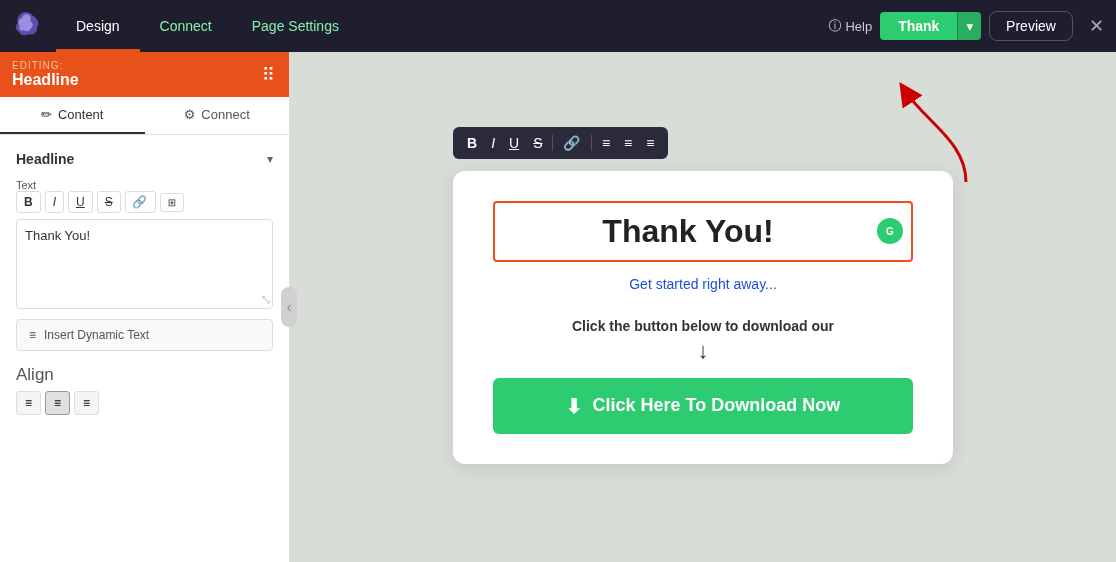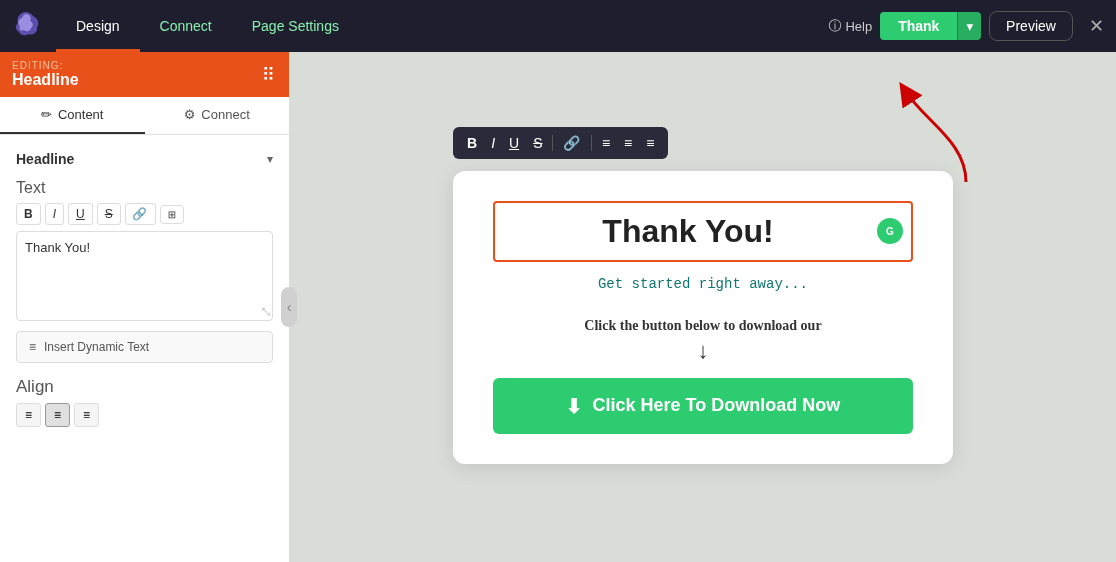--- a/index.html
+++ b/index.html
@@ -178,23 +178,22 @@
       font-size: 14px;
       font-weight: bold;
       color: #333;
     }
     .section-arrow {
       font-size: 12px;
       color: #666;
     }
 
     .text-label {
-      font-size: 16px;
+      font-size: 11px;
       color: #555;
-      margin-bottom: 6px;
     }
 
     
     .text-toolbar {
       display: flex;
       gap: 4px;
       margin-bottom: 6px;
       align-items: center;
     }
     .toolbar-btn {
@@ -364,32 +363,30 @@
       display: flex;
       align-items: center;
       justify-content: center;
       color: #fff;
       font-size: 10px;
       font-weight: bold;
     }
 
     .subtext {
       text-align: center;
-      color: #0f766e;
+      color: #1d4ed8;
       font-size: 14px;
       margin-bottom: 26px;
-      font-family: Liberation Mono, monospace;
     }
     .bold-line {
       text-align: center;
       font-size: 14px;
       font-weight: bold;
       color: #333;
       margin-bottom: 4px;
-      font-family: Liberation Serif, serif;
     }
     .green-link {
       text-align: center;
       color: #2ecc71;
       font-size: 14px;
       font-weight: bold;
       margin-bottom: 14px;
     }
     .arrow-down {
       text-align: center;

